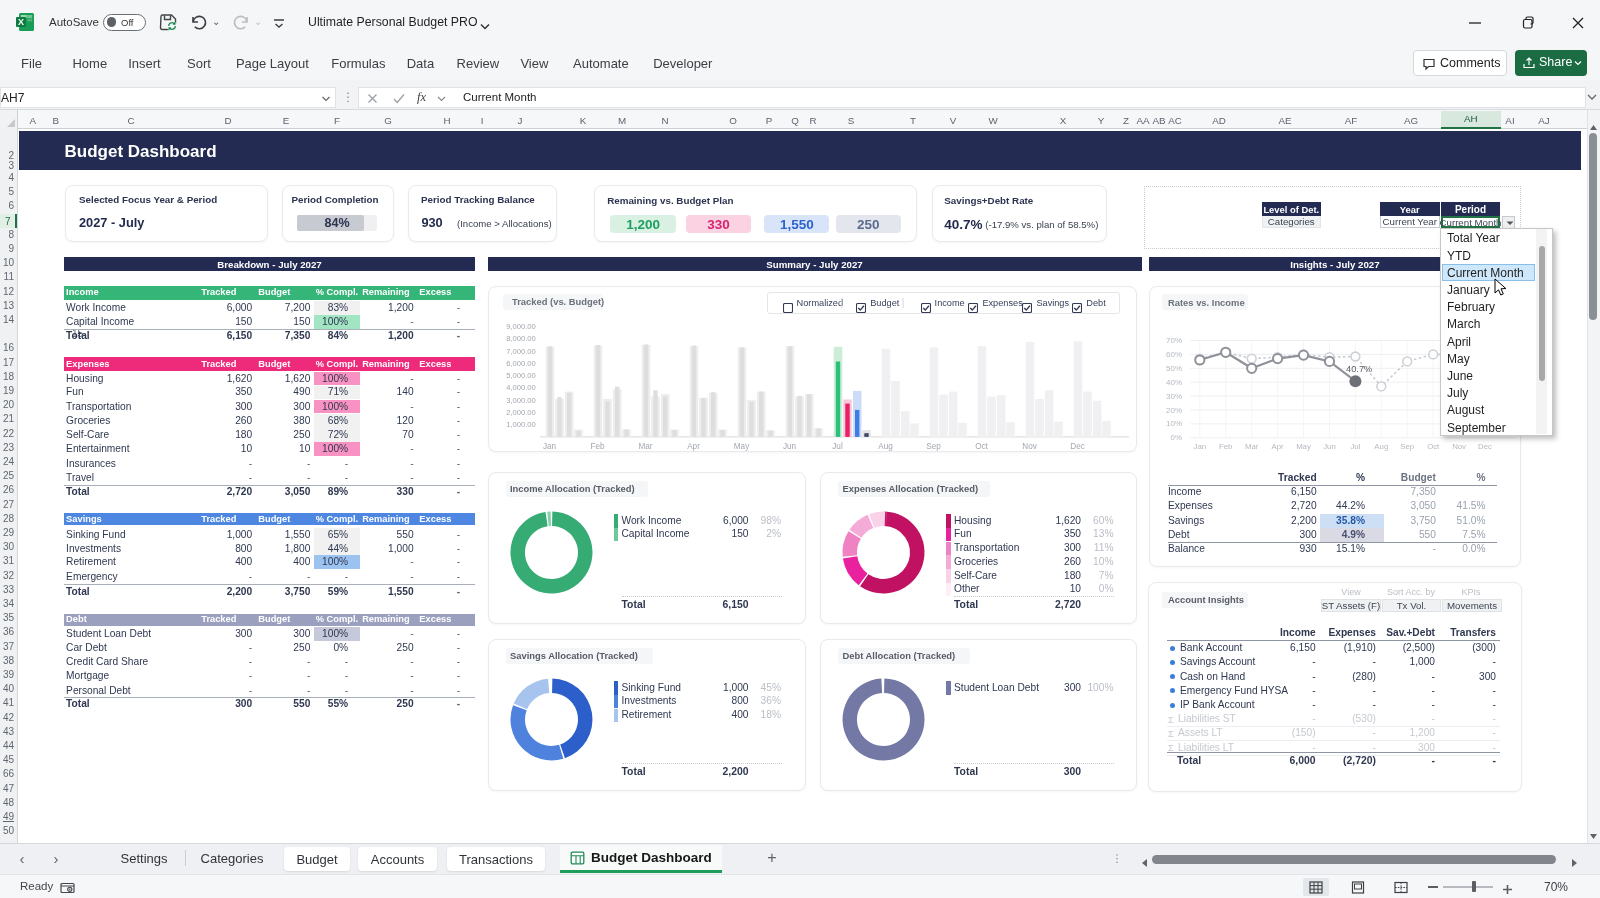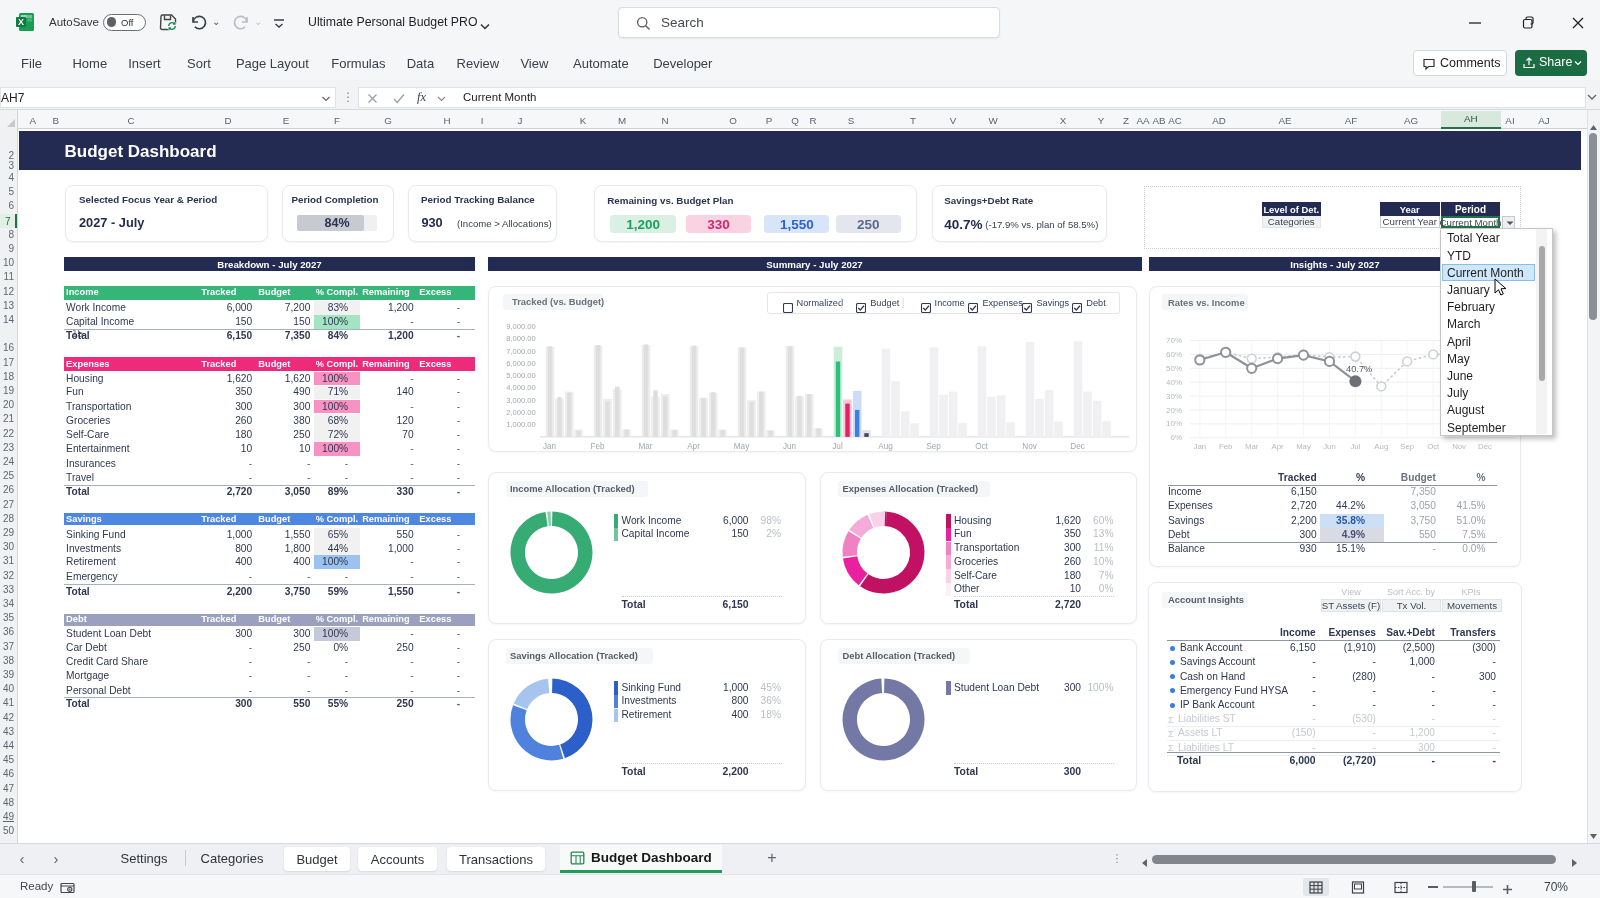--- a/index.html
+++ b/index.html
@@ -39,27 +39,20 @@
         <path d="M14.8 7.6 a6.2 6.2 0 1 0-1.6 5.2" fill="none" stroke="#b9bdc2" stroke-width="1.6"></path>
       </svg></div>
 <div style="position:absolute;font-size:10px;color:#c0c4c8;font-weight:400;line-height:12px;top:16.0px;white-space:nowrap;left:254.0px;">⌄</div>
 <div style="position:absolute;left:272px;top:16px;width:14px;height:12px;"><svg width="14" height="12" viewBox="0 0 14 12">
         <path d="M2 2 h10 M3.5 6 l3.5 3 3.5-3" fill="none" stroke="#3b3f44" stroke-width="1.4"></path>
       </svg></div>
 <div style="position:absolute;font-size:12.3px;color:#1f2023;font-weight:400;line-height:14.3px;top:14.8px;white-space:nowrap;left:308.0px;">Ultimate Personal Budget PRO</div>
 <div style="position:absolute;left:479px;top:18px;width:12px;height:10px;"><svg width="12" height="10" viewBox="0 0 12 10">
         <path d="M2 2.5 l4 4 4-4" fill="none" stroke="#333" stroke-width="1.5"></path>
       </svg></div>
-<div style="position:absolute;left:618px;top:7px;width:382px;height:31px;background:#fff;border:1px solid #d9dce0;border-radius:4px;box-shadow:0 1px 2px rgba(0,0,0,.06);">
-      <svg style="position:absolute;left:17px;top:8px" width="15" height="15" viewBox="0 0 15 15">
-        <circle cx="6.2" cy="6.2" r="4.6" fill="none" stroke="#5f6368" stroke-width="1.4"></circle>
-        <path d="M9.7 9.7 L13.6 13.6" stroke="#5f6368" stroke-width="1.4"></path>
-      </svg>
-      <div style="position:absolute;left:42px;top:7px;font-size:13.5px;color:#464a4e;">Search</div>
-    </div>
 <div style="position:absolute;left:1466px;top:14px;width:18px;height:18px;"><svg width="18" height="18" viewBox="0 0 18 18">
         <path d="M3 9 h12" stroke="#222" stroke-width="1.3"></path>
       </svg></div>
 <div style="position:absolute;left:1519px;top:14px;width:18px;height:18px;"><svg width="18" height="18" viewBox="0 0 18 18">
         <rect x="4.5" y="5.5" width="8.5" height="8.5" rx="1.5" fill="none" stroke="#222" stroke-width="1.2"></rect>
         <path d="M7 5.5 v-1 a1.5 1.5 0 0 1 1.5-1.5 h4 a1.5 1.5 0 0 1 1.5 1.5 v4 a1.5 1.5 0 0 1-1.5 1.5 h-1" fill="none" stroke="#222" stroke-width="1.2"></path>
       </svg></div>
 <div style="position:absolute;left:1569px;top:14px;width:18px;height:18px;"><svg width="18" height="18" viewBox="0 0 18 18">
         <path d="M4 4 L14 14 M14 4 L4 14" stroke="#222" stroke-width="1.3"></path>
       </svg></div>
@@ -198,21 +191,21 @@
 <div style="position:absolute;font-size:10px;color:#5f6670;font-weight:400;line-height:12px;top:626.4px;white-space:nowrap;right:1586.0px;">36</div>
 <div style="position:absolute;font-size:10px;color:#5f6670;font-weight:400;line-height:12px;top:640.6px;white-space:nowrap;right:1586.0px;">37</div>
 <div style="position:absolute;font-size:10px;color:#5f6670;font-weight:400;line-height:12px;top:654.8px;white-space:nowrap;right:1586.0px;">38</div>
 <div style="position:absolute;font-size:10px;color:#5f6670;font-weight:400;line-height:12px;top:669.0px;white-space:nowrap;right:1586.0px;">39</div>
 <div style="position:absolute;font-size:10px;color:#5f6670;font-weight:400;line-height:12px;top:683.2px;white-space:nowrap;right:1586.0px;">40</div>
 <div style="position:absolute;font-size:10px;color:#5f6670;font-weight:400;line-height:12px;top:697.4px;white-space:nowrap;right:1586.0px;">41</div>
 <div style="position:absolute;font-size:10px;color:#5f6670;font-weight:400;line-height:12px;top:711.6px;white-space:nowrap;right:1586.0px;">42</div>
 <div style="position:absolute;font-size:10px;color:#5f6670;font-weight:400;line-height:12px;top:725.8px;white-space:nowrap;right:1586.0px;">43</div>
 <div style="position:absolute;font-size:10px;color:#5f6670;font-weight:400;line-height:12px;top:740.0px;white-space:nowrap;right:1586.0px;">44</div>
 <div style="position:absolute;font-size:10px;color:#5f6670;font-weight:400;line-height:12px;top:754.2px;white-space:nowrap;right:1586.0px;">45</div>
-<div style="position:absolute;font-size:10px;color:#5f6670;font-weight:400;line-height:12px;top:768.4px;white-space:nowrap;right:1586.0px;">46</div>
+<div style="position:absolute;font-size:10px;color:#5f6670;font-weight:400;line-height:12px;top:768.4px;white-space:nowrap;right:1586.0px;">66</div>
 <div style="position:absolute;font-size:10px;color:#5f6670;font-weight:400;line-height:12px;top:782.6px;white-space:nowrap;right:1586.0px;">47</div>
 <div style="position:absolute;font-size:10px;color:#5f6670;font-weight:400;line-height:12px;top:796.8px;white-space:nowrap;right:1586.0px;">48</div>
 <div style="position:absolute;font-size:10px;color:#5f6670;font-weight:400;line-height:12px;top:811.0px;white-space:nowrap;right:1586.0px;text-decoration:underline;">49</div>
 <div style="position:absolute;font-size:10px;color:#5f6670;font-weight:400;line-height:12px;top:825.2px;white-space:nowrap;right:1586.0px;">50</div>
 <div style="position:absolute;left:18.8px;top:130.5px;width:1562.4px;height:39.5px;background:#232b53;"></div>
 <div style="position:absolute;font-size:17px;color:#fff;font-weight:700;line-height:19px;top:142.0px;white-space:nowrap;left:64.5px;">Budget Dashboard</div>
 <div style="position:absolute;left:64.5px;top:184.5px;width:203.5px;height:57.5px;background:#fff;border:1px solid #e8eaee;border-radius:8px;box-shadow:0 1px 2px rgba(40,50,80,.05);"></div>
 <div style="position:absolute;font-size:9.8px;color:#2b3350;font-weight:700;line-height:11.8px;top:194.4px;white-space:nowrap;left:79.0px;">Selected Focus Year &amp; Period</div>
 <div style="position:absolute;font-size:12.8px;color:#242c4e;font-weight:700;line-height:14.8px;top:216.1px;white-space:nowrap;left:79.0px;">2027 - July</div>
 <div style="position:absolute;left:282.3px;top:184.5px;width:111.5px;height:57.5px;background:#fff;border:1px solid #e8eaee;border-radius:8px;box-shadow:0 1px 2px rgba(40,50,80,.05);"></div>

